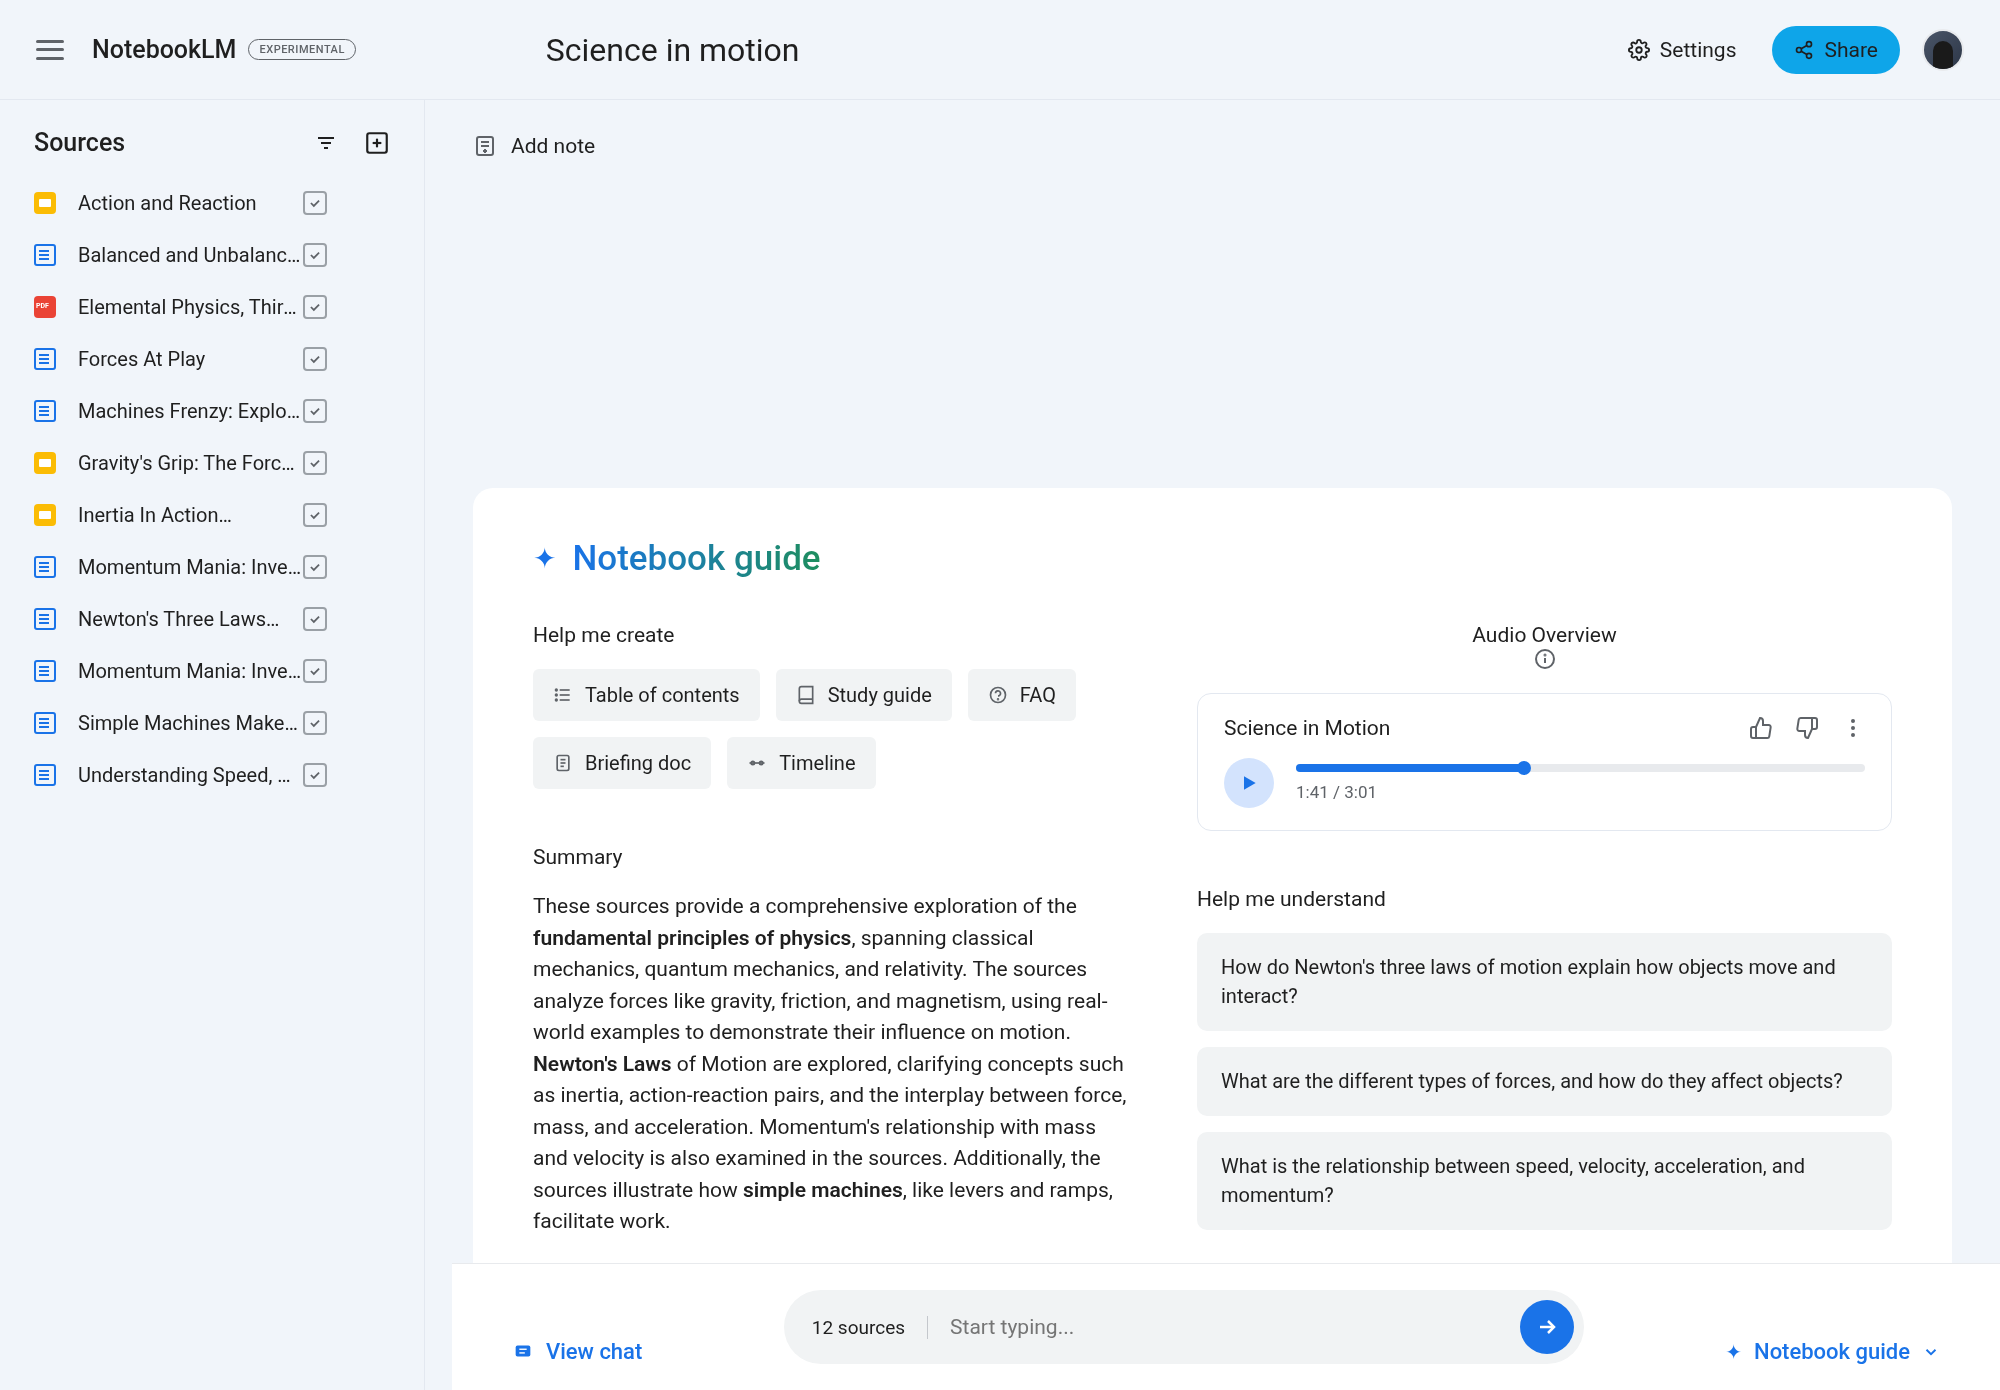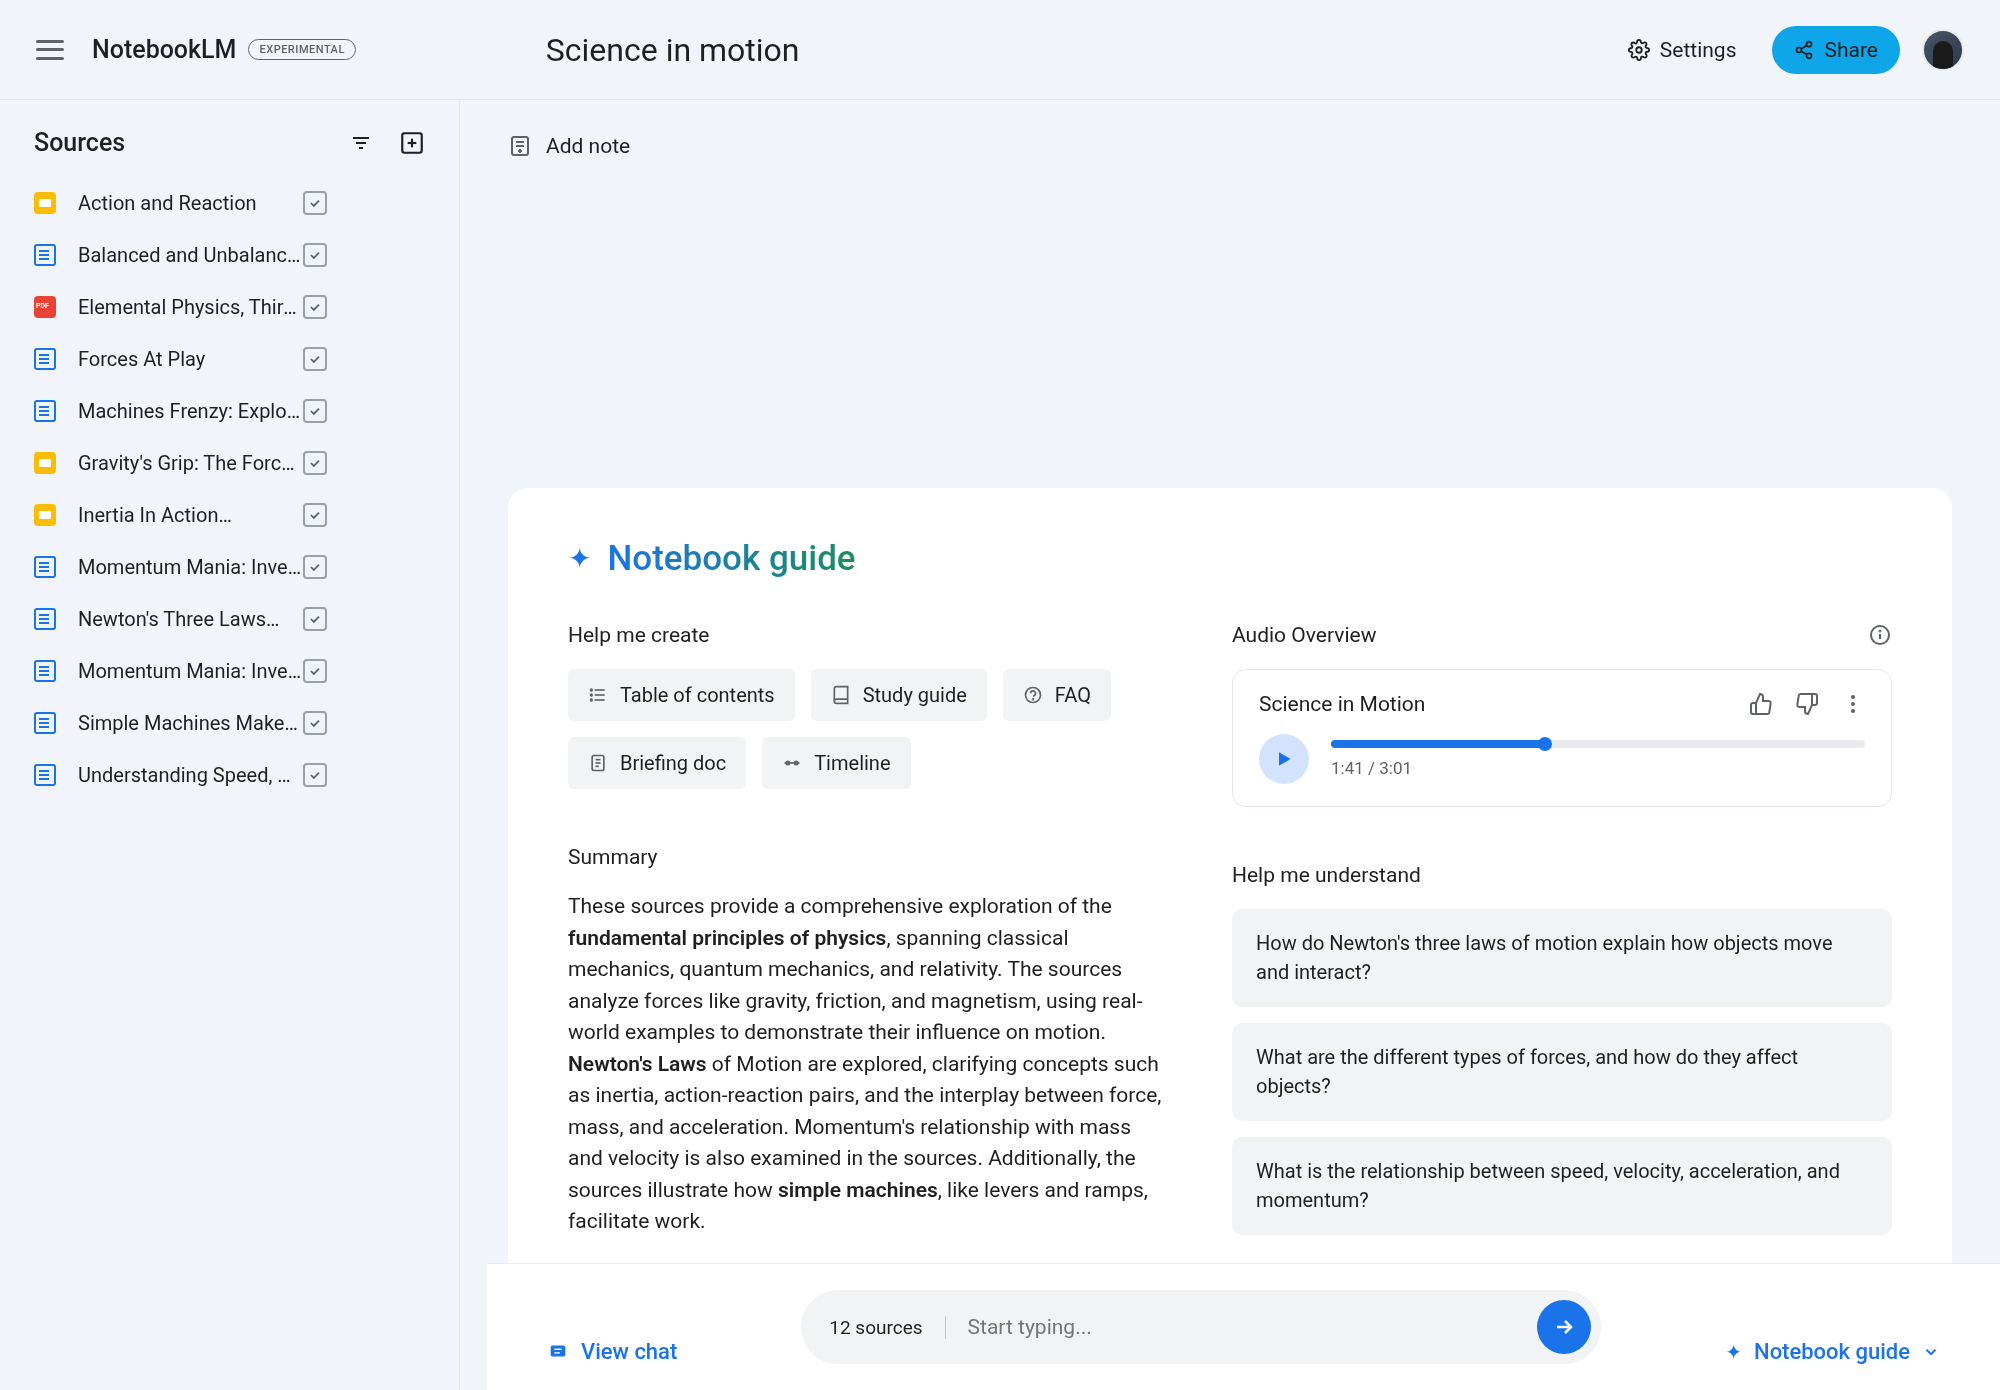--- a/index.html
+++ b/index.html
@@ -21,21 +21,21 @@
 .hamburger span { height: 3px; background: #5f6368; border-radius: 2px; }
 .logo { font-size: 25px; font-weight: 500; color: #1f1f1f; margin-right: 12px; }
 .exp-badge { border: 1px solid #5f6368; border-radius: 12px; font-size: 11px; padding: 3px 10px; letter-spacing: 0.5px; color: #5f6368; font-weight: 500;}
 .title { font-size: 32px; margin-left: 190px; color: #1f1f1f; font-weight: 400;}
 .header-actions { margin-left: auto; display: flex; align-items: center; gap: 14px; }
 .pill-btn { display: flex; align-items: center; gap: 10px; padding: 12px 22px; border-radius: 28px; background: transparent; border: none; font-size: 21px; color: #1f1f1f; cursor: pointer; font-family: inherit;}
 .pill-btn.share { background: #0ea5e9; }
 .avatar { width: 42px; height: 42px; border-radius: 50%; background: linear-gradient(135deg,#4a5568,#2d3748); border: 2px solid #e8eaed; margin-left: 8px; display:flex; align-items:flex-end; justify-content:center; overflow:hidden;}
 .avatar::after { content:''; width: 20px; height: 28px; background: #1a1a1a; border-radius: 10px 10px 0 0;}
 .body { display: flex; flex: 1; min-height: 0;}
-.sidebar { width: 460px; background: #f1f5fa; border-right: 1px solid #e3e8f0; padding: 28px 24px; }
+.sidebar { width: 425px; background: #f1f5fa; border-right: 1px solid #e3e8f0; padding: 28px 24px; }
 .sidebar-header { display: flex; align-items: center; justify-content: space-between; margin-bottom: 20px; padding: 0 10px;}
 .sidebar-title { font-size: 25px; font-weight: 500; }
 .sidebar-icons { display: flex; gap: 26px; }
 .icon-btn { background: none; border: none; cursor: pointer; display: flex; align-items: center; justify-content: center;}
 .source-row { display: flex; align-items: center; padding: 14px 10px; cursor: pointer; border-radius: 8px;}
 .source-icon { width: 22px; height: 22px; border-radius: 4px; margin-right: 22px; flex-shrink: 0; display:flex; align-items:center; justify-content:center;}
 .source-icon.slides { background: #fbbc04; position:relative;}
 .source-icon.slides::after{content:''; position:absolute; width:12px; height:8px; background:#fff; border-radius:1px;}
 .source-icon.doc { border: 2px solid #1a73e8; border-radius: 3px; background: transparent; position:relative;}
 .source-icon.doc::after{content:''; position:absolute; left:3px; top:4px; width:10px; height:2px; background:#1a73e8; box-shadow: 0 4px 0 #1a73e8, 0 8px 0 #1a73e8;}
@@ -53,21 +53,21 @@
 .spark { color: #1a73e8; font-size: 28px;}
 .columns { display: flex; gap: 64px;}
 .col-left { flex: 0 0 600px;}
 .col-right { flex: 1;}
 .section-label { font-size: 21px; color: #1f1f1f; margin-bottom: 22px; font-weight: 400;}
 .chips { display: flex; flex-wrap: wrap; gap: 16px; margin-bottom: 56px;}
 .chip { display: flex; align-items: center; gap: 12px; padding: 14px 20px; background: #f1f3f4; border: none; border-radius: 6px; font-size: 20px; color: #1f1f1f; cursor: pointer; font-family: inherit;}
 .chip-icon { width: 20px; height: 20px; color: #5f6368;}
 .summary-text { font-size: 21px; line-height: 1.5; color: #1f1f1f;}
 .summary-text b { font-weight: 600;}
-.audio-header { display: flex; justify-content: space-between; align-items: center; margin-bottom: 22px;}
+.audio-header { display: flex; justify-content: space-between; align-items: center; margin-bottom: 22px; flex-direction: column;}
 .audio-card { border: 1px solid #e3e8f0; border-radius: 14px; padding: 22px 26px; margin-bottom: 56px;}
 .audio-top { display: flex; align-items: center; justify-content: space-between; margin-bottom: 18px;}
 .audio-title { font-size: 21px; }
 .audio-actions { display: flex; gap: 22px; align-items: center;}
 .audio-controls { display: flex; align-items: center; gap: 22px;}
 .play-btn { width: 50px; height: 50px; border-radius: 50%; background: #d3e3fd; border: none; display: flex; align-items: center; justify-content: center; cursor: pointer;}
 .progress-wrap { flex: 1;}
 .progress-bar { height: 8px; background: #e8eaed; border-radius: 4px; position: relative; margin-bottom: 10px;}
 .progress-fill { height: 100%; width: 40%; background: #1a73e8; border-radius: 4px;}
 .progress-bar::after { content:''; position:absolute; left:40%; top:50%; transform:translate(-50%,-50%); width:14px; height:14px; background:#1a73e8; border-radius:50%;}

